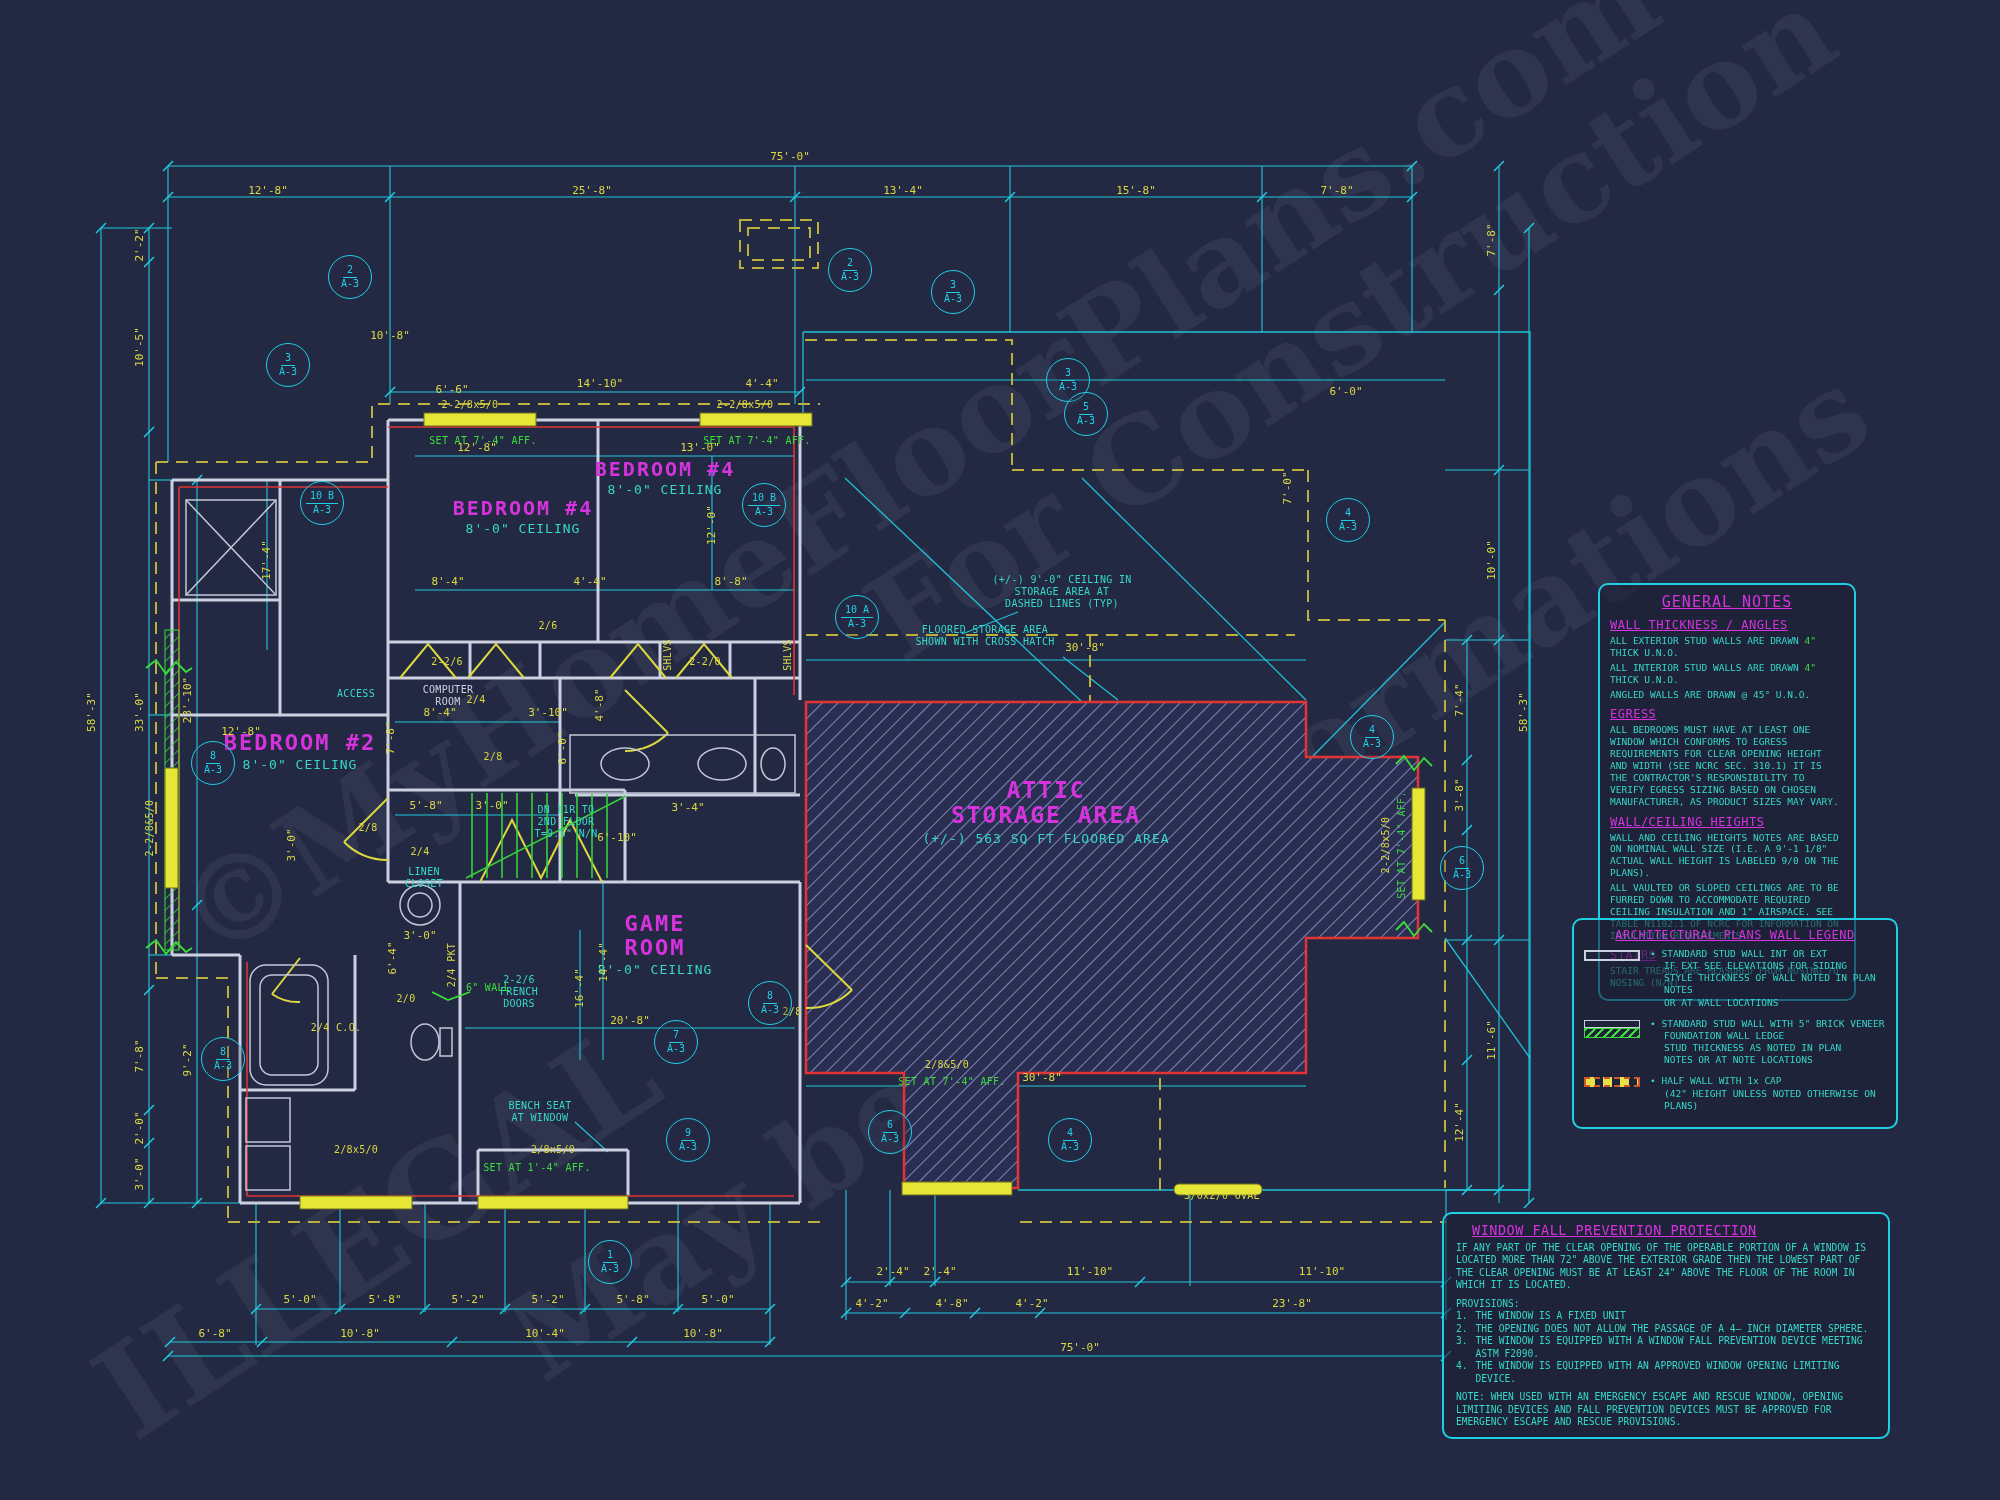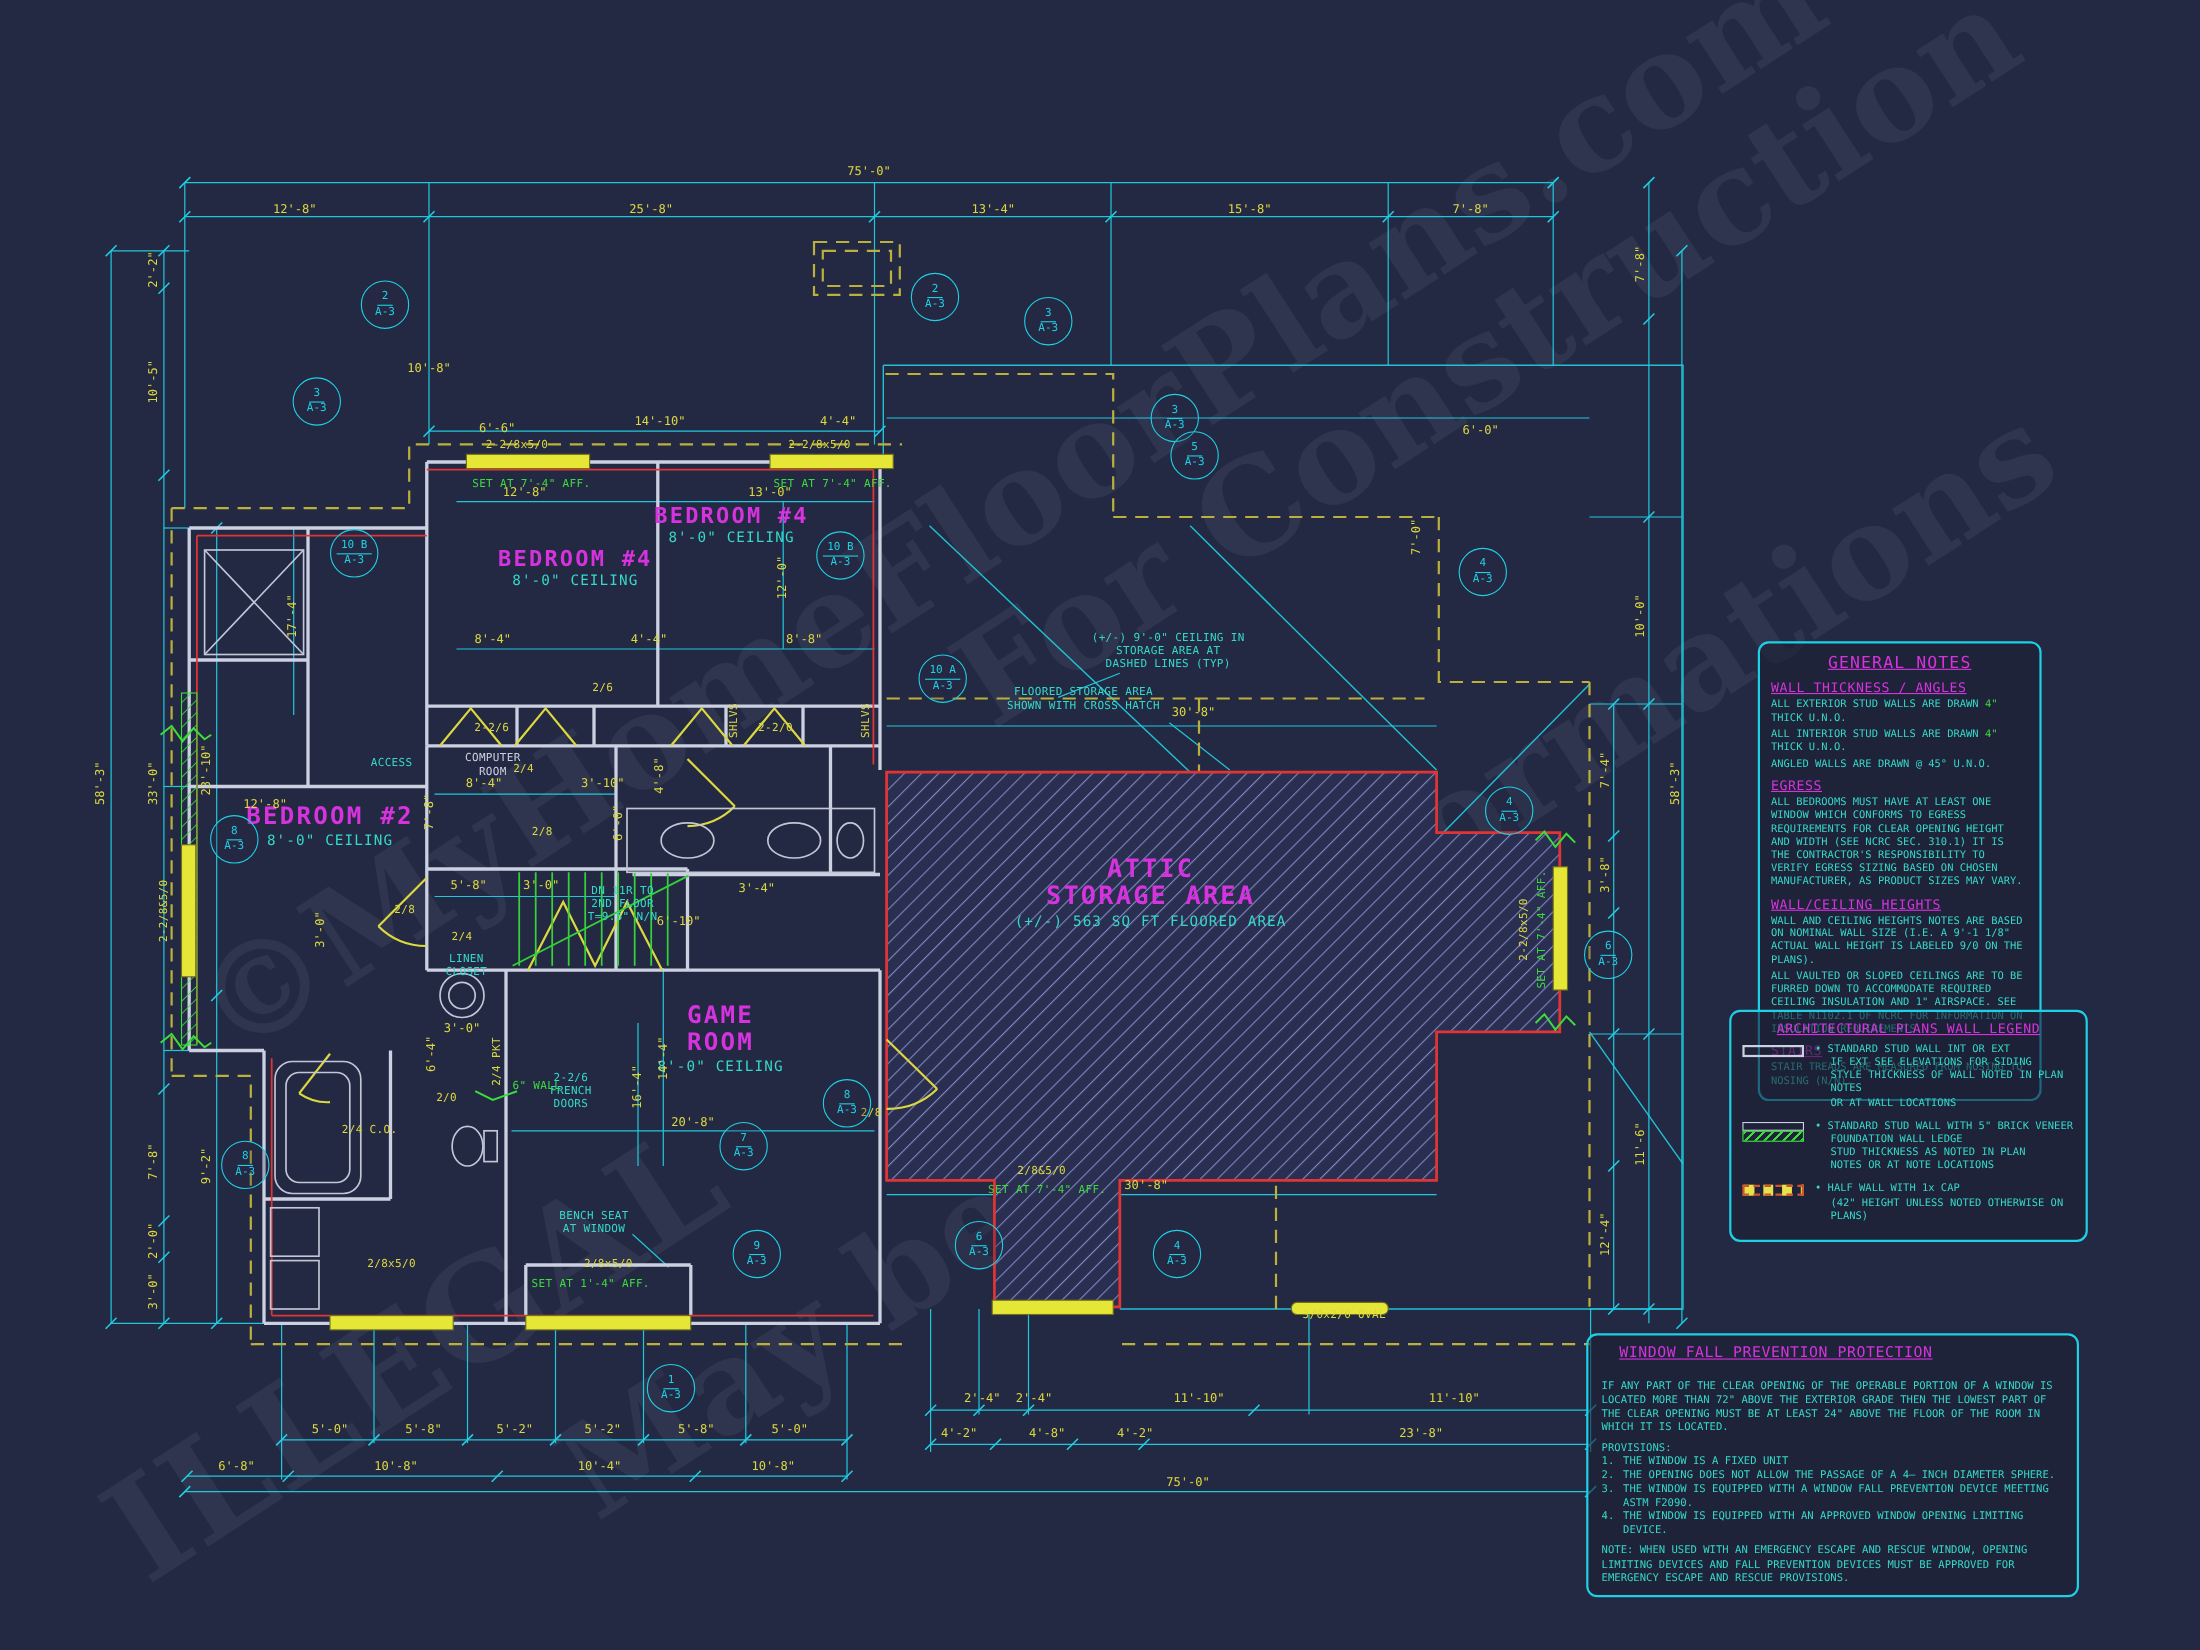--- a/index.html
+++ b/index.html
@@ -604,21 +604,21 @@
           <div class="leg-text">
             <div>HALF WALL WITH  1x CAP</div>
             <div>(42" HEIGHT UNLESS NOTED OTHERWISE ON PLANS)</div>
           </div>
         </div>
       </div>
   </div>
 
   <div class="panel" style="left:1442px;top:1212px;width:448px;padding:8px 12px">
     <div class="wn-title">WINDOW FALL PREVENTION PROTECTION</div>
-    <div class="wn-p" style="margin-top:17px">IF ANY PART OF THE CLEAR OPENING OF THE OPERABLE PORTION OF A WINDOW IS LOCATED MORE THAN 72" ABOVE THE EXTERIOR GRADE THEN THE LOWEST PART OF THE CLEAR OPENING MUST BE AT LEAST 24" ABOVE THE FLOOR OF THE ROOM IN WHICH IT IS LOCATED.</div>
+    <div class="wn-p" style="margin-top:4px">IF ANY PART OF THE CLEAR OPENING OF THE OPERABLE PORTION OF A WINDOW IS LOCATED MORE THAN 72" ABOVE THE EXTERIOR GRADE THEN THE LOWEST PART OF THE CLEAR OPENING MUST BE AT LEAST 24" ABOVE THE FLOOR OF THE ROOM IN WHICH IT IS LOCATED.</div>
     <div class="wn-p">PROVISIONS:</div>
     <div id="wn-exc">
         <div class="exc">
           <span class="num">1.</span>
           <span>THE WINDOW IS A FIXED UNIT</span>
         </div>
         <div class="exc">
           <span class="num">2.</span>
           <span>THE OPENING DOES NOT ALLOW THE PASSAGE OF A 4— INCH DIAMETER SPHERE.</span>
         </div>

